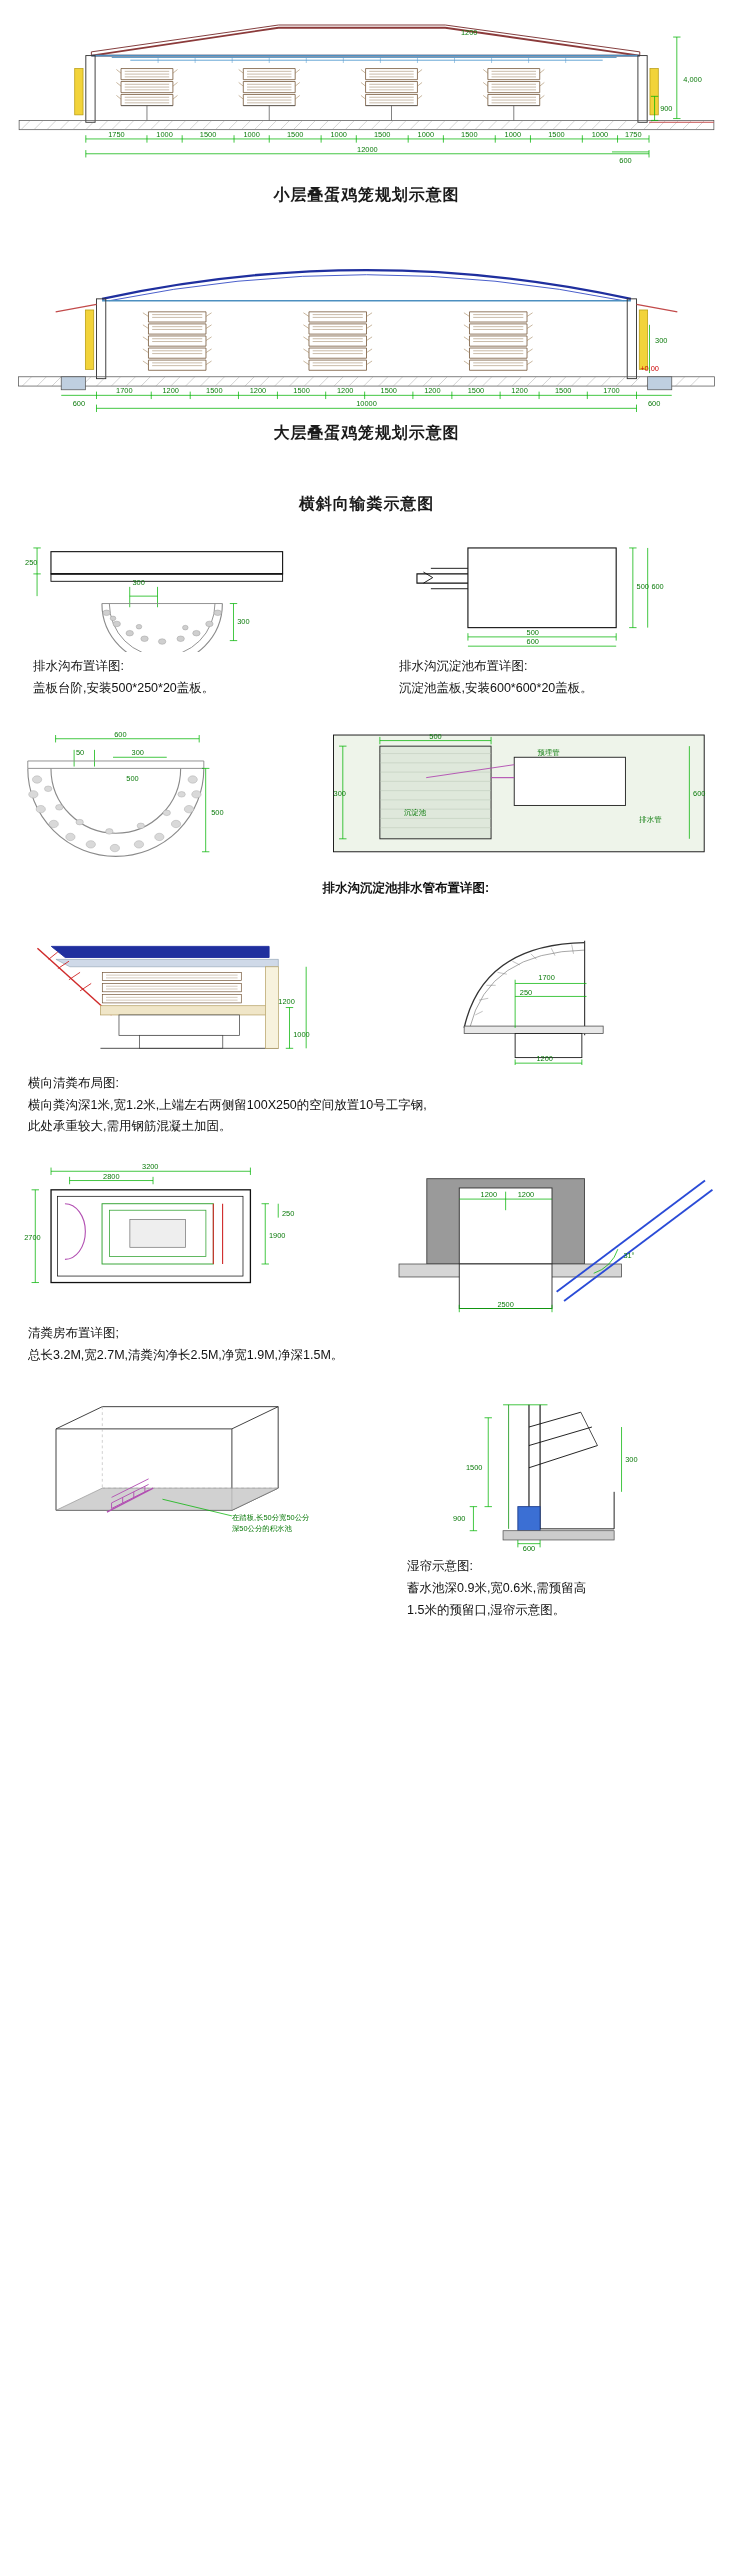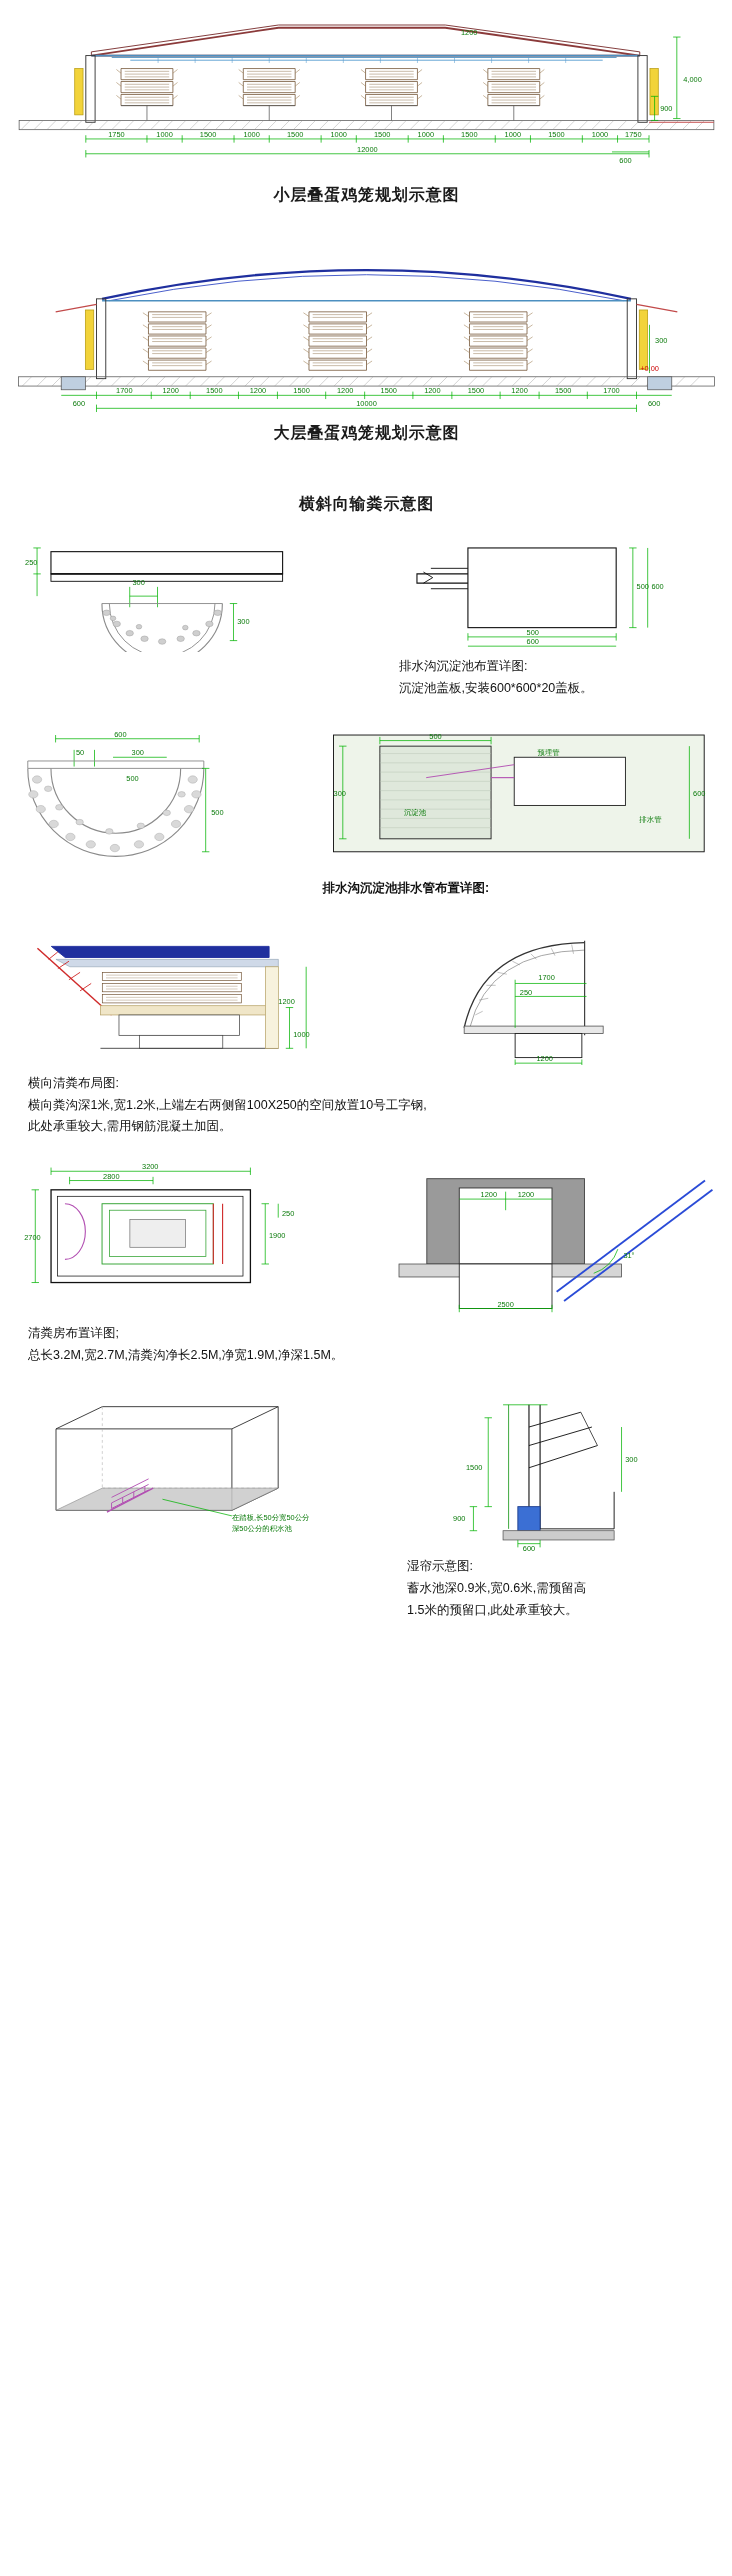--- a/index.html
+++ b/index.html
@@ -381,20 +381,24 @@
             <ellipse cx="200" cy="104" rx="3" ry="2.5"></ellipse>
         </g>
         <line x1="110" y1="78" x2="240" y2="78" stroke="#8a8a8a" stroke-width="1"></line>
         <g class="hairline" fill="none">
             <line x1="252" y1="78" x2="252" y2="118"></line>
             <line x1="248" y1="78" x2="256" y2="78"></line>
             <line x1="248" y1="118" x2="256" y2="118"></line>
           </g>
         <text class="dimtxt" x="256" y="100">300</text>
       </svg>
+      <div class="cap-left note-wrap">
+        <div>排水沟布置详图:</div>
+        <div>盖板台阶,安装500*250*20盖板。</div>
+      </div>
     </div>
 
     <div style="width:366px">
       <svg width="366" height="121" viewBox="0 0 395 130">
         <rect x="110" y="18" width="160" height="86" fill="none" stroke="#111" stroke-width="1.2"></rect>
         <path d="M110,46 h-55 v10 h55" fill="none" stroke="#111" stroke-width="1.2"></path>
         <path d="M62,44 l10,6 l-10,6" fill="none" stroke="#111" stroke-width="1"></path>
         <path d="M110,40 h-40 M110,62 h-40" stroke="#111" stroke-width="1"></path>
         <g class="hairline" fill="none">
           <line x1="110" y1="114" x2="270" y2="114"></line>
@@ -705,19 +709,19 @@
         <g class="dimtxt">
           <text x="72" y="86">1500</text>
           <text x="58" y="142">900</text>
           <text x="140" y="174" text-anchor="middle">600</text>
           <text x="244" y="78">300</text>
         </g>
       </svg>
       <div class="cap-left note-wrap" style="margin-left:8px;">
         <div>湿帘示意图:</div>
         <div>蓄水池深0.9米,宽0.6米,需预留高</div>
-        <div>1.5米的预留口,此处承重较大。</div>
+        <div>1.5米的预留口,湿帘示意图。</div>
       </div>
     </div>
   </div>
 
 </div>
 
 
 </body></html>

